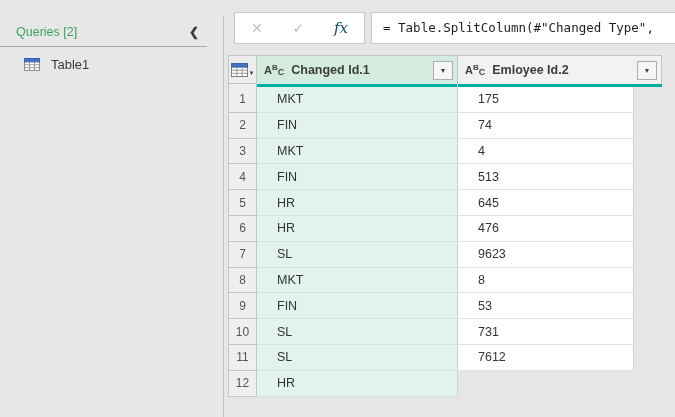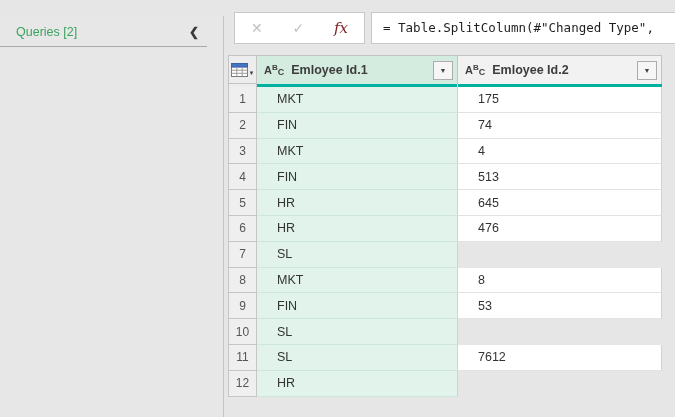--- a/index.html
+++ b/index.html
@@ -18,21 +18,21 @@
   .sb-collapse{color:#3A3A3A;font-size:12px;font-weight:bold;cursor:pointer;}
   .sb-list{margin-top:4px;}
   .sb-item{height:26px;width:191px;margin-left:16px;display:flex;align-items:center;gap:11px;
     padding-left:8px;font-size:13px;color:#3A3A3A;cursor:pointer;}
   .sb-item.selected{background:var(--sel);}
 
   
   .fbar-buttons{position:absolute;left:234px;top:12px;width:131px;height:32px;background:#fff;
     border:1px solid #C8C8C8;display:flex;align-items:center;justify-content:space-between;padding:0 16px;}
   .x-icon,.check-icon{color:#C0C0C0;font-size:14px;}
-  .fx-icon{color:#7f1d1d;font-size:15px;font-style:italic;font-family:"DejaVu Serif",serif;}
+  .fx-icon{color:#0c4a6e;font-size:15px;font-style:italic;font-family:"DejaVu Serif",serif;}
   .fbar-input{position:absolute;left:371px;top:12px;width:305px;height:32px;background:#fff;
     border:1px solid #C8C8C8;border-right:none;line-height:30px;padding-left:11px;
     font-family:"DejaVu Sans Mono",monospace;font-size:12.5px;color:#1E1E1E;white-space:nowrap;overflow:hidden;}
 
   
   .grid{position:absolute;left:228px;top:55px;width:434px;}
   .ghead{display:flex;height:29px;}
   .corner{width:29px;background:#EDEDED;border:1px solid #C3C3C3;display:flex;align-items:center;justify-content:center;gap:1px;cursor:pointer;}
   .tri2{font-size:6px;color:#444;margin-top:6px;}
   .hcell{border-top:1px solid #C3C3C3;border-right:1px solid #C3C3C3;display:flex;align-items:center;
@@ -50,33 +50,44 @@
   .qrow{display:flex;height:3px;}
   .qcorner{width:29px;background:#EDEDED;border-left:1px solid #C3C3C3;border-right:1px solid #C3C3C3;}
   .qseg.s1{width:201px;background:var(--teal);border-right:1px solid #fff;}
   .qseg.s2{width:204px;background:var(--teal);}
   .grow{display:flex;height:25.8px;}
   .rownum{width:29px;background:#EFEFEF;border:1px solid #C6C6C6;border-top:none;display:flex;
     align-items:center;justify-content:center;font-size:12px;color:#555;cursor:pointer;}
   .cell{display:flex;align-items:center;padding-left:20px;font-size:12.5px;color:#333;
     border-right:1px solid #D2D2D2;cursor:default;white-space:nowrap;overflow:hidden;}
   .cell.c1{width:201px;background:var(--cell-sel);border-bottom:1px solid #CDE8DA;}
-  .cell.c2{width:204px;background:#fff;border-bottom:1px solid #E2E2E2;}
+  .cell.c2{width:176px;background:#fff;border-bottom:1px solid #E2E2E2;}
 
   .tbl-ico{flex:none;}
 </style>
 </head>
 <body>
 
 <aside class="sidebar">
   <div class="sb-header">
     <span class="sb-title">Queries [2]</span>
     <span class="sb-collapse">❮</span>
   </div>
   <div class="sb-list">
+  <div class="sb-item">
+    <svg class="tbl-ico" width="16" height="13" viewBox="0 0 16 13">
+      <rect x="0.5" y="0.5" width="15" height="12" fill="#fff" stroke="#8A8A8A"></rect>
+      <rect x="0.5" y="0.5" width="15" height="3.4" fill="#4472C4" stroke="#3B62A8"></rect>
+      <line x1="5.5" y1="3.9" x2="5.5" y2="12.5" stroke="#9A9A9A"></line>
+      <line x1="10.5" y1="3.9" x2="10.5" y2="12.5" stroke="#9A9A9A"></line>
+      <line x1="0.5" y1="6.8" x2="15.5" y2="6.8" stroke="#9A9A9A"></line>
+      <line x1="0.5" y1="9.7" x2="15.5" y2="9.7" stroke="#9A9A9A"></line>
+    </svg>
+    <span class="sb-label">Table1</span>
+  </div>
 
 </div>
 </aside>
 
 <main>
   <div class="fbar-buttons">
     <span class="x-icon">✕</span>
     <span class="check-icon">✓</span>
     <span class="fx-icon">fx</span>
   </div>
@@ -96,21 +107,21 @@
           <line x1="0.5" y1="10.3" x2="16.5" y2="10.3" stroke="#9A9A9A"></line>
         </svg>
         <span class="tri2">▼</span>
       </div>
       <div class="hcell c1">
         <span class="abc">
             <span class="la">A</span>
             <span class="lb">B</span>
             <span class="lc">C</span>
           </span>
-        <span class="hlabel">Emloyee Id.1</span>
+        <span class="hlabel">Changed Id.1</span>
         <span class="dd">
             <span class="tri">▼</span>
           </span>
       </div>
       <div class="hcell c2">
         <span class="abc">
             <span class="la">A</span>
             <span class="lb">B</span>
             <span class="lc">C</span>
           </span>
@@ -158,37 +169,39 @@
 
   <div class="grow">
     <div class="rownum">6</div>
     <div class="cell c1">HR</div>
     <div class="cell c2">476</div>
   </div>
 
   <div class="grow">
     <div class="rownum">7</div>
     <div class="cell c1">SL</div>
+    <div class="cell c2">9623</div>
   </div>
 
   <div class="grow">
     <div class="rownum">8</div>
     <div class="cell c1">MKT</div>
     <div class="cell c2">8</div>
   </div>
 
   <div class="grow">
     <div class="rownum">9</div>
     <div class="cell c1">FIN</div>
     <div class="cell c2">53</div>
   </div>
 
   <div class="grow">
     <div class="rownum">10</div>
     <div class="cell c1">SL</div>
+    <div class="cell c2">731</div>
   </div>
 
   <div class="grow">
     <div class="rownum">11</div>
     <div class="cell c1">SL</div>
     <div class="cell c2">7612</div>
   </div>
 
   <div class="grow">
     <div class="rownum">12</div>

